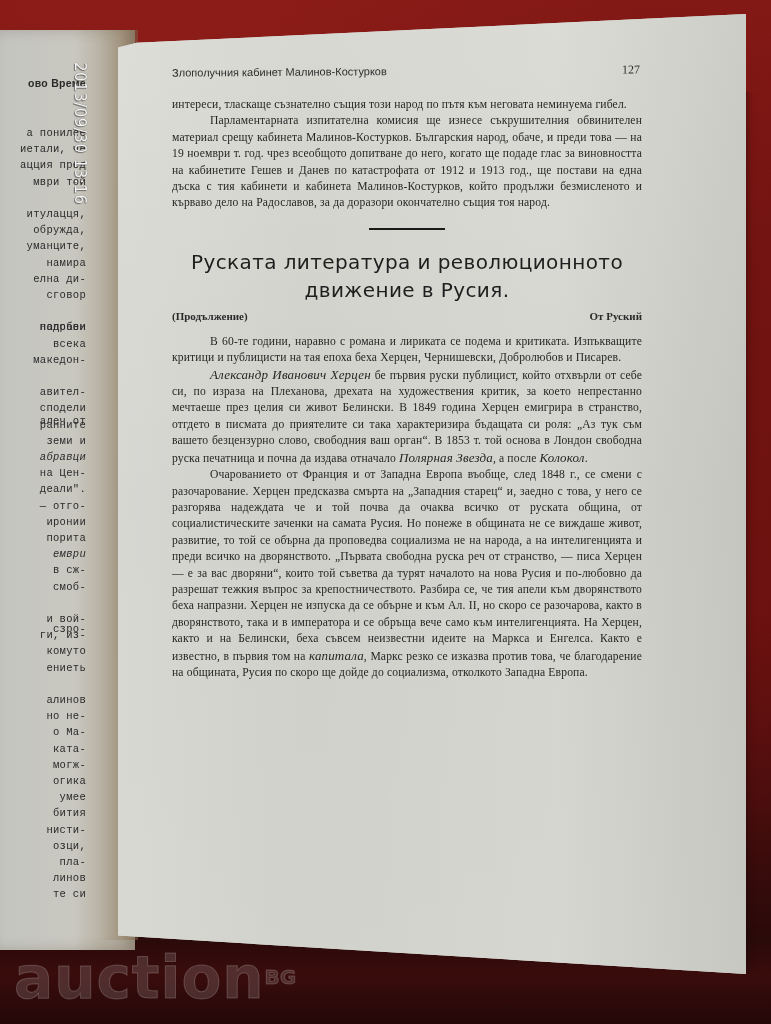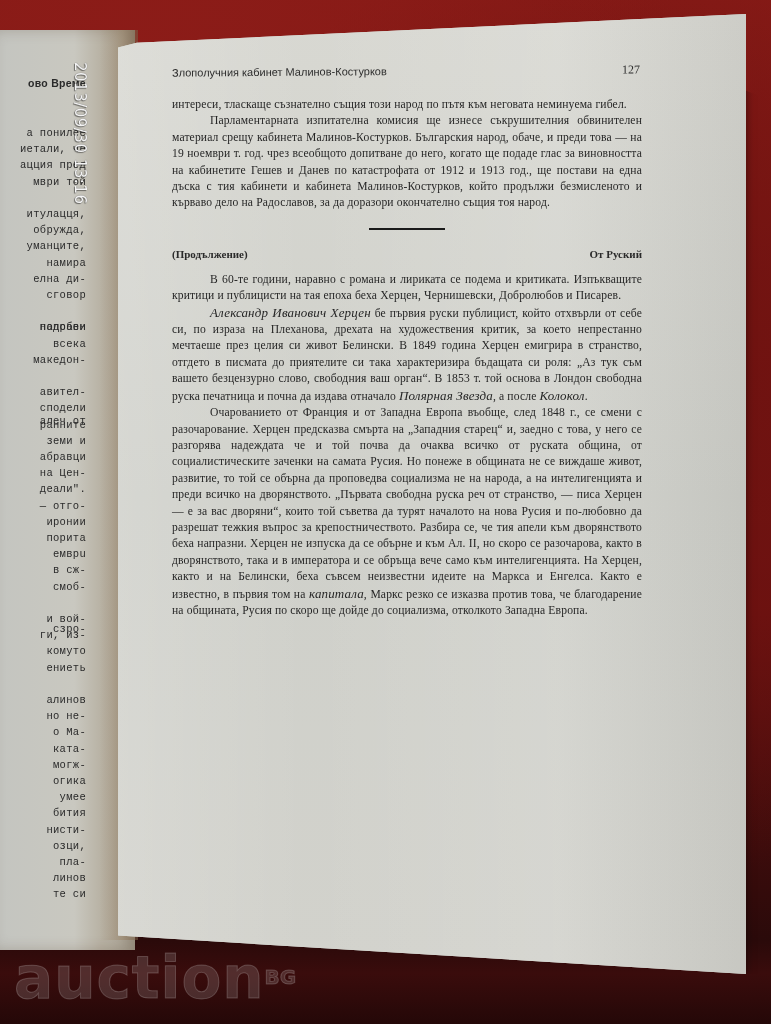--- a/index.html
+++ b/index.html
@@ -30,21 +30,21 @@
     position: absolute; left: 0; top: 0; width: 64px; height: 100%;
     overflow: hidden;
     padding-left: 22px;
   }
   .left-line {
     position: absolute; right: 0; white-space: nowrap;
     font-size: 10.5px; color: #2a2a2a; letter-spacing: 0.3px;
     font-family: "Liberation Mono", monospace;
   }
   .left-line.bold { font-weight: bold; font-family: "Liberation Sans", sans-serif; }
-  .left-line.italic { }
+  .left-line.italic { font-style: italic; }
   .gutter-fold {
     position: absolute; left: 100px; top: 30px; width: 38px; height: 910px;
     background: linear-gradient(90deg, rgba(150,130,105,0.0), rgba(150,125,95,0.45) 60%, rgba(120,95,70,0.55));
   }
 
   
   .timestamp {
     position: absolute; left: 71px; top: 62px;
     writing-mode: vertical-rl;
     font-family: "DejaVu Sans", sans-serif; font-size: 15px;
@@ -171,20 +171,24 @@
     <div class="running-head">
       <span>Злополучния кабинет Малинов-Костурков</span>
       <span class="page-number">127</span>
     </div>
 
     <p class="body noindent">интереси, тласкаще съзнателно същия този народ по пътя към неговата неминуема гибел.</p>
     <p class="body">Парламентарната изпитателна комисия ще изнесе съкрушителния обвинителен материал срещу кабинета Малинов-Костурков. Българския народ, обаче, и преди това — на 19 ноември т. год. чрез всеобщото допитване до него, когато ще подаде глас за виновността на кабинетите Гешев и Данев по катастрофата от 1912 и 1913 год., ще постави на една дъска с тия кабинети и кабинета Малинов-Костурков, който продължи безмисленото и кърваво дело на Радославов, за да доразори окончателно същия тоя народ.</p>
 
     <div class="separator"></div>
 
+    <h1 class="article-title">
+      <span>Руската литература и революционното</span><br>
+      <span>движение в Русия.</span>
+    </h1>
 
     <div class="byline-row">
       <span>(Продължение)</span>
       <span>От Руский</span>
     </div>
 
     <p class="body">В 60-те години, наравно с романа и лириката се подема и критиката. Изпъкващите критици и публицисти на тая епоха беха Херцен, Чернишевски, Добролюбов и Писарев.</p>
 
     <p class="body"><span class="ital">Александр Иванович Херцен</span><span> бе първия руски публицист, който отхвърли от себе си, по израза на Плеханова, дрехата на художествения критик, за което непрестанно мечтаеше през целия си живот Белински. В 1849 година Херцен емигрира в странство, отгдето в писмата до приятелите си така характеризира бъдащата си роля: „Аз тук съм вашето безцензурно слово, свободния ваш орган“. В 1853 т. той основа в Лондон свободна руска печатница и почна да издава отначало </span><span class="ital">Полярная Звезда</span><span>, а после </span><span class="ital">Колокол</span><span>.</span></p>
 

